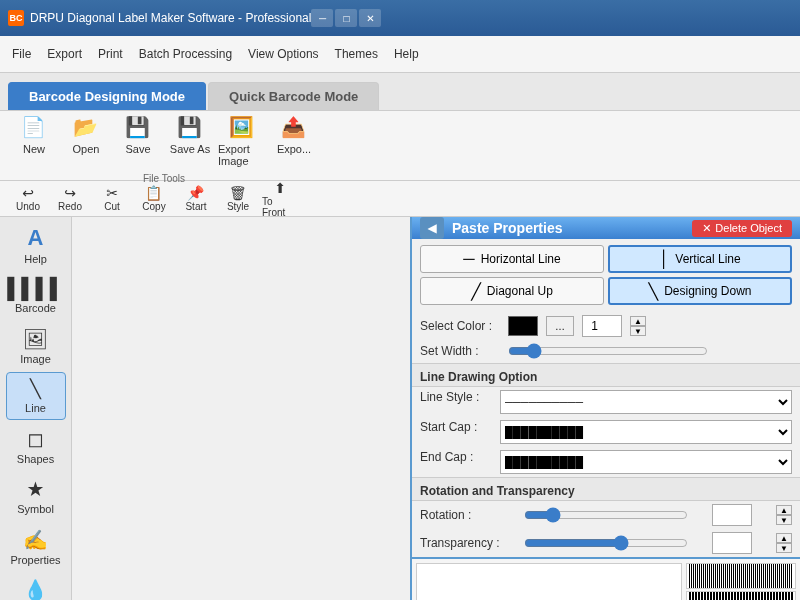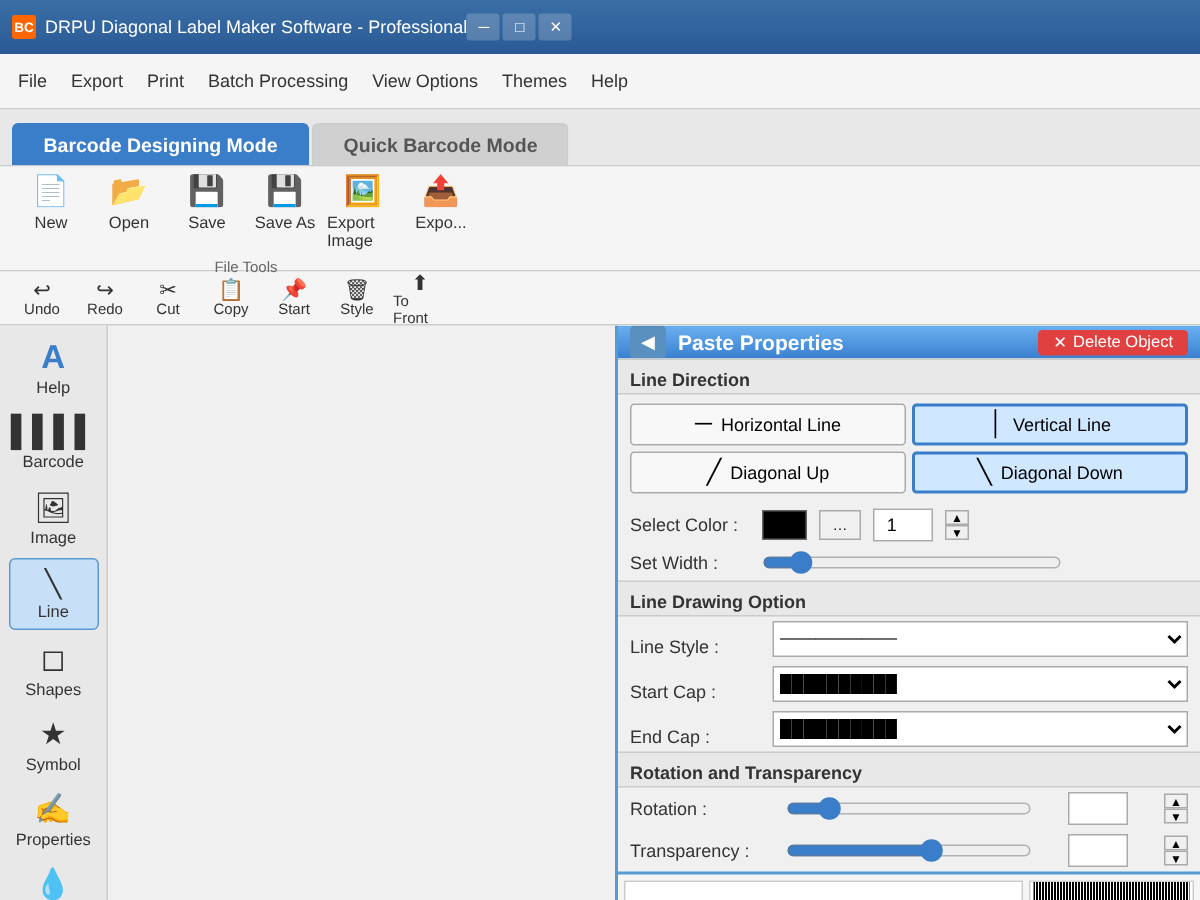--- a/index.html
+++ b/index.html
@@ -317,22 +317,22 @@
       padding: 2px 8px 4px;
     }
     .width-slider {
       width: 200px;
       accent-color: #3a7dc9;
     }
 
     
     .option-row {
       display: flex;
-      align-items: flex-end;
-      gap: 15px;
+      align-items: flex-start;
+      gap: 0;
       padding: 3px 8px;
     }
     .option-label { font-size: 12px; color: #333; min-width: 80px; }
     .option-select {
       flex: 1;
       height: 24px;
       border: 1px solid #aaa;
       background: white;
       font-size: 11px;
       cursor: pointer;
@@ -565,37 +565,36 @@
 
       <div id="panel-header">
         <button class="back-btn">◀</button>
         <span>Paste Properties</span>
         <button class="delete-btn">
           <span>✕</span>
           <span>Delete Object</span>
         </button>
       </div>
 
-      <div class="panel-section-title">Line Direction</div>
       <div class="direction-grid">
         <div class="dir-btn">
           <span style="font-size:16px;">─</span>
           <span>Horizontal Line</span>
         </div>
         <div class="dir-btn active">
           <span style="font-size:16px;">│</span>
           <span>Vertical Line</span>
         </div>
         <div class="dir-btn">
           <span style="font-size:16px;">╱</span>
           <span>Diagonal Up</span>
         </div>
         <div class="dir-btn active">
           <span style="font-size:16px;">╲</span>
-          <span>Diagonal Down</span>
+          <span>Designing Down</span>
         </div>
       </div>
 
       <div class="color-row">
         <span class="color-label">Select Color :</span>
         <div class="color-swatch"></div>
         <button class="color-more-btn">…</button>
         <input type="number" class="number-input" value="1" style="width: 40px; height: 22px; border: 1px solid rgb(170, 170, 170); text-align: center;">
         <div class="number-spin">
           <button class="spin-btn">▲</button>

